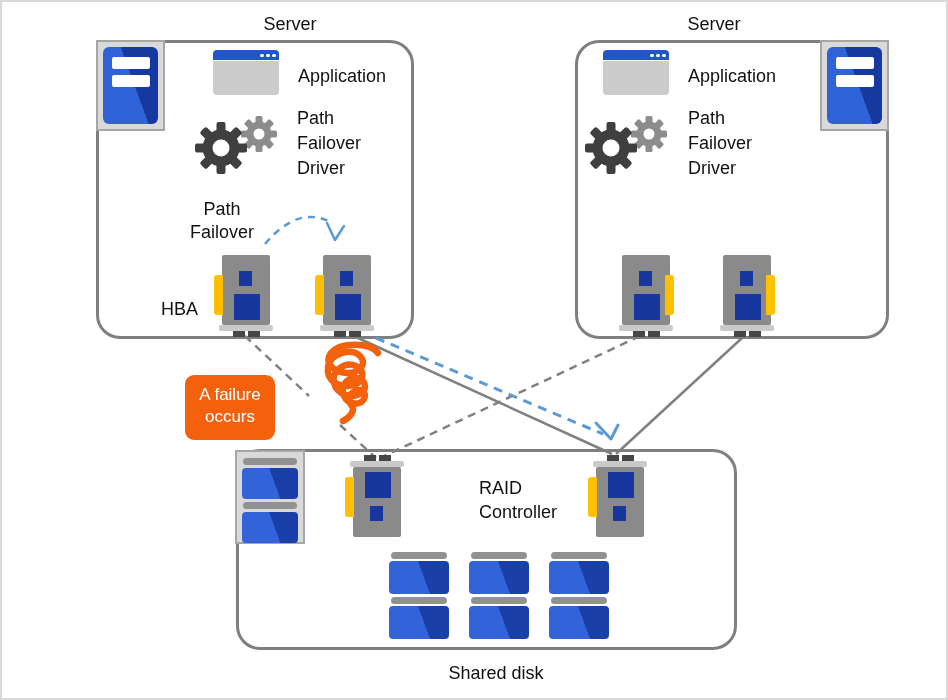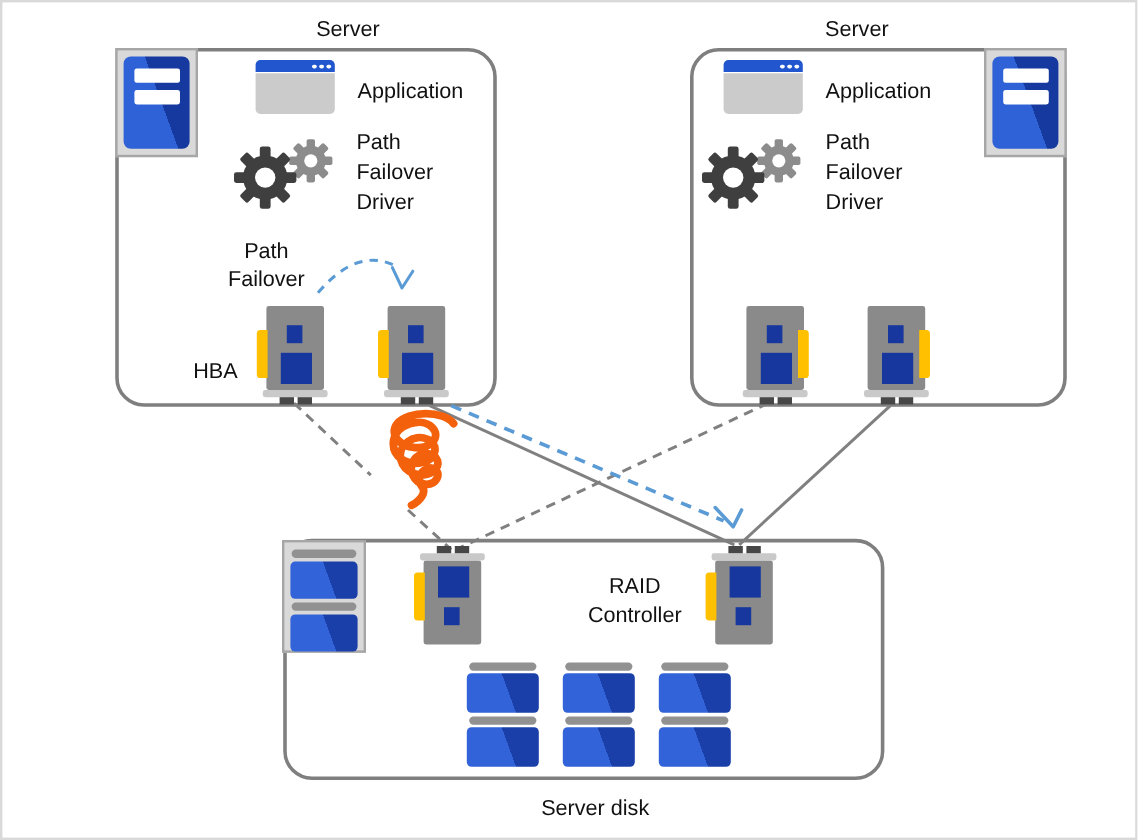--- a/index.html
+++ b/index.html
@@ -5,21 +5,21 @@
   html,body{margin:0;padding:0;background:#fff;}
   .canvas{
     position:relative;width:948px;height:700px;box-sizing:border-box;
     border:2px solid #D9D9D9;background:#fff;overflow:hidden;
     font-family:"Liberation Sans",sans-serif;color:#111;
   }
   .abs{position:absolute;}
   .label{font-size:18px;line-height:22px;white-space:nowrap;}
   .prelines{white-space:pre-line;}
   .center{text-align:center;}
-  .right{text-align:center;}
+  .right{text-align:left;}
 
   
   .groupbox{
     position:absolute;box-sizing:border-box;border:3px solid #7F7F7F;
     border-radius:24px;background:#fff;
   }
 
   
   .tower{position:absolute;width:69px;height:91px;background:#D9D9D9;
          border:2px solid #A6A6A6;box-sizing:border-box;}
@@ -204,21 +204,21 @@
     </div>
   <div class="disk" style="left:467px;top:595px;">
       <div class="cap"></div>
       <div class="platter"></div>
     </div>
   <div class="disk" style="left:547px;top:595px;">
       <div class="cap"></div>
       <div class="platter"></div>
     </div>
 
-  <div class="abs label center" style="left:424px;top:660px;width:140px;">Server disk</div>
+  <div class="abs label center" style="left:424px;top:660px;width:140px;">Shared disk</div>
 
   <svg class="overlay" width="948" height="700">
 
     <line x1="243" y1="334" x2="307" y2="394" stroke="#808080" stroke-width="2.5" stroke-dasharray="8 6"></line>
     <line x1="338" y1="423" x2="374" y2="456" stroke="#808080" stroke-width="2.5" stroke-dasharray="8 6"></line>
 
     <line x1="638" y1="334" x2="378" y2="456" stroke="#808080" stroke-width="2.5" stroke-dasharray="8 6"></line>
 
     <line x1="356" y1="336" x2="610" y2="452" stroke="#808080" stroke-width="2.5"></line>
 
@@ -295,14 +295,16 @@
   <div class="card flip toplayer" style="left:586px;top:453px;">
     <div class="body"></div>
       <div class="tab"></div>
       <div class="sq-s"></div>
       <div class="sq-l"></div>
       <div class="plate"></div>
       <div class="pin p1"></div>
       <div class="pin p2"></div>
   </div>
 
+  <div class="failure toplayer">A failure
+occurs</div>
 
 </div>
 
 </body></html>

